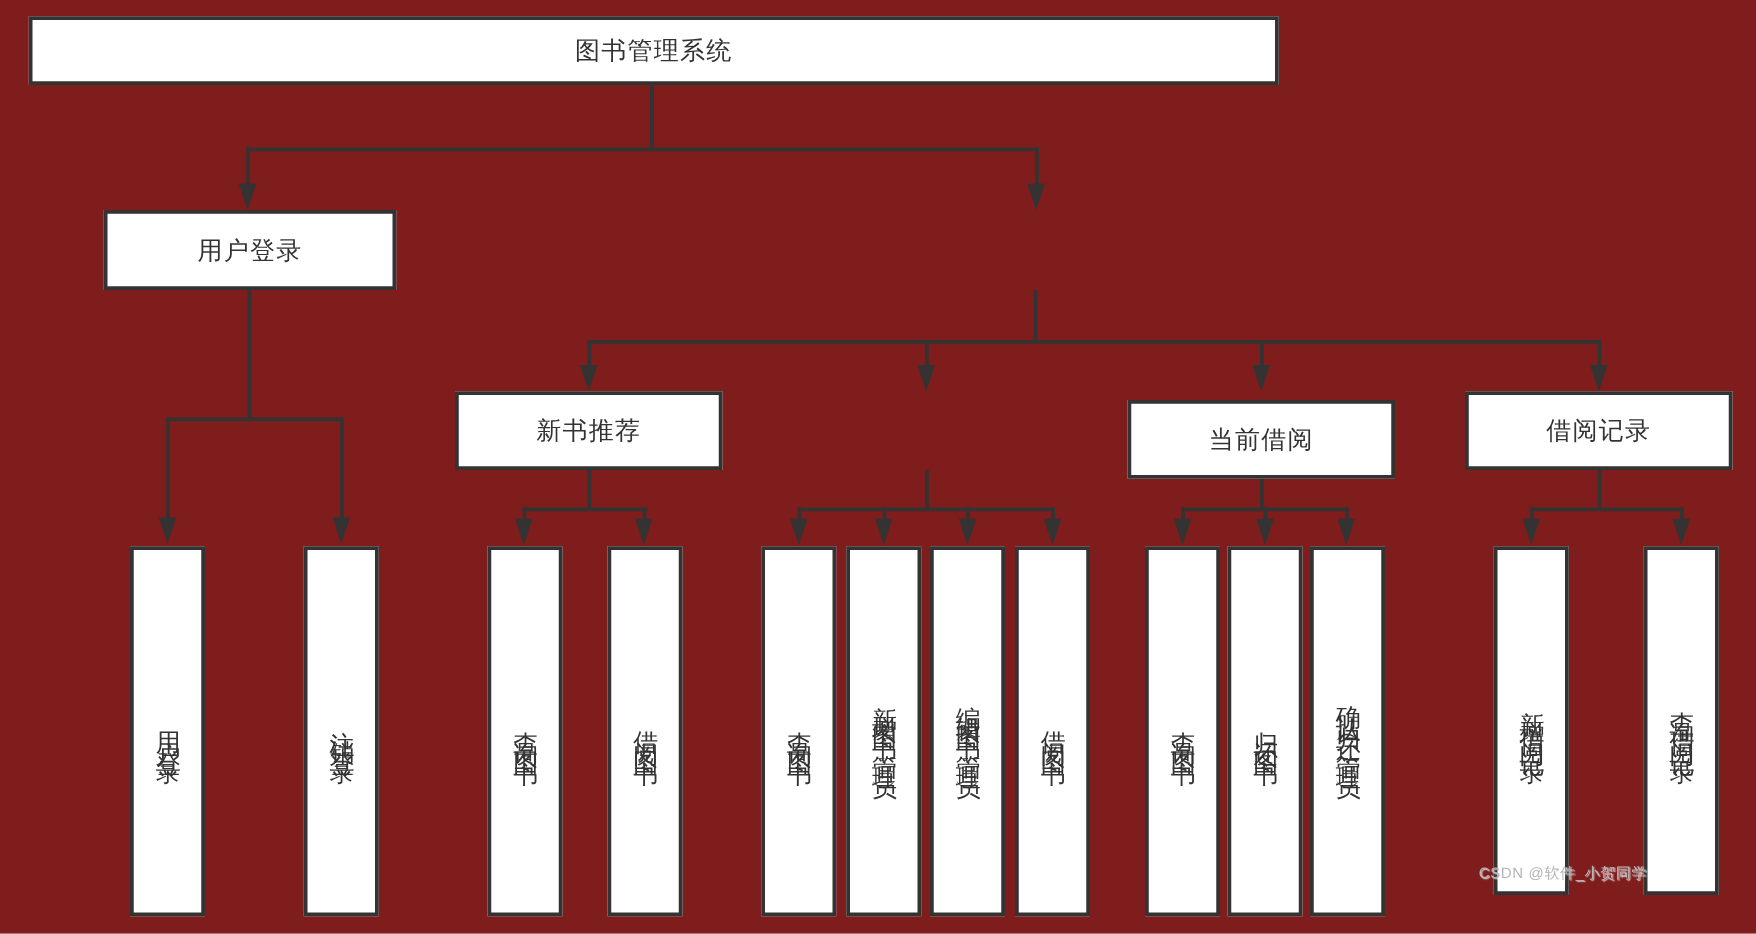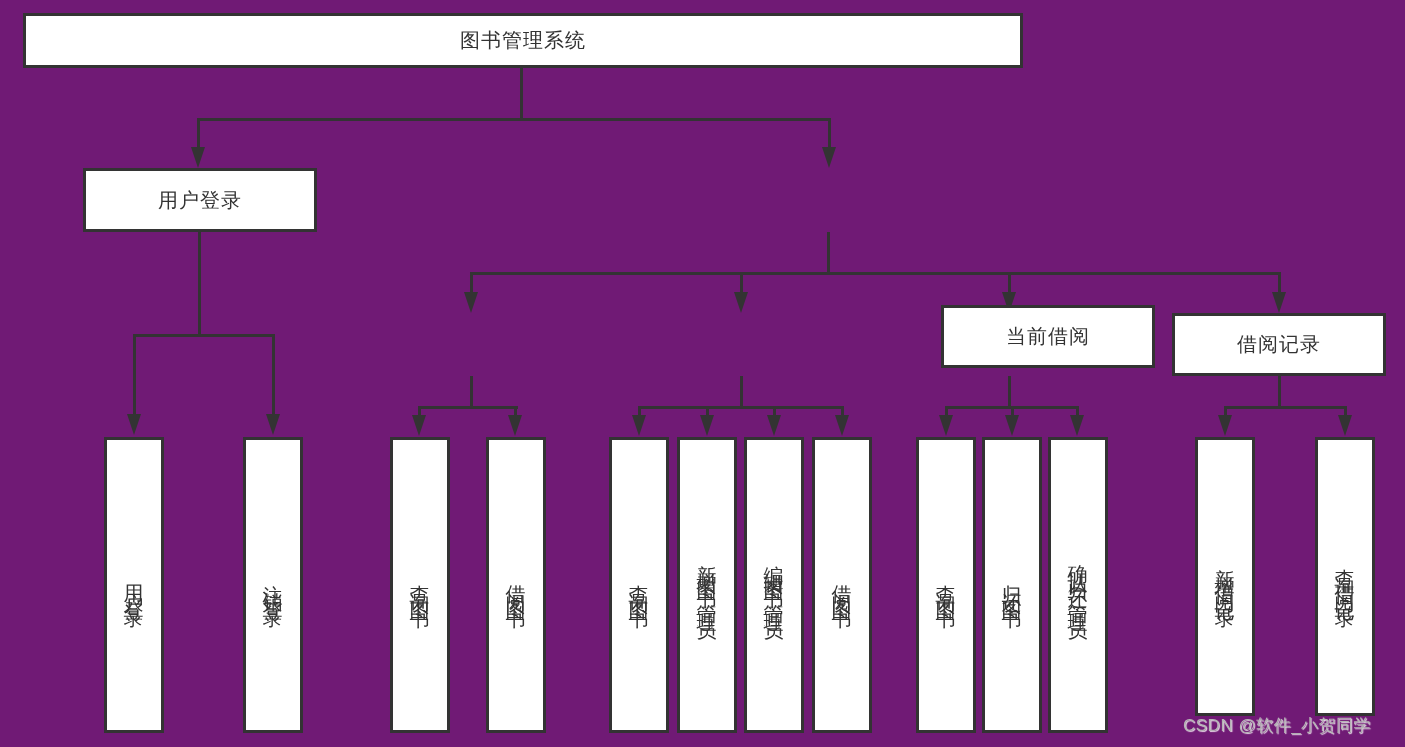--- a/index.html
+++ b/index.html
@@ -1,17 +1,17 @@
 <!DOCTYPE html>
 <html><head>
 <meta charset="utf-8">
 <style>
   html,body{margin:0;padding:0;background:#ffffff;}
   .canvas{
-    position:relative;width:1405px;height:747px;background:#701a75;
+    position:relative;width:1405px;height:747px;background:#7f1d1d;
     font-family:"Liberation Sans","DejaVu Sans",sans-serif;overflow:hidden;
   }
   .hbox{
     position:absolute;box-sizing:border-box;background:#ffffff;
     border:3px solid #333333;display:flex;align-items:center;justify-content:center;
     font-size:20px;color:#333333;letter-spacing:1px;z-index:2;
   }
   .vbox{
     position:absolute;box-sizing:border-box;background:#ffffff;
     border:3px solid #333333;display:flex;align-items:center;justify-content:center;
@@ -22,22 +22,22 @@
     font-size:20px;color:#333333;letter-spacing:8px;line-height:1;
   }
   .vl{position:absolute;width:3px;background:#333333;z-index:1;}
   .hl{position:absolute;height:3px;background:#333333;z-index:1;}
   .ah{
     position:absolute;width:0;height:0;z-index:1;
     border-left:7px solid transparent;border-right:7px solid transparent;
     border-top:21px solid #333333;
   }
   .watermark{
-    position:absolute;left:1183px;top:714px;z-index:5;
-    font-size:17px;color:#b5b5b5;letter-spacing:0.5px;
+    position:absolute;left:1183px;top:690px;z-index:5;
+    font-size:12px;color:#b5b5b5;letter-spacing:0.5px;
     text-shadow:1px 1px 1px rgba(255,255,255,0.85);
   }
 </style>
 </head>
 <body>
 
 <div class="canvas">
 
   <div class="hbox" style="left:23px;top:13px;width:1000px;height:55px;">图书管理系统</div>
 
@@ -68,21 +68,22 @@
   <div class="hl" style="left:470px;top:272px;width:811px;"></div>
   <div class="vl" style="left:470px;top:272px;height:22px;"></div>
   <div class="ah" style="left:464px;top:292px;"></div>
   <div class="vl" style="left:740px;top:272px;height:22px;"></div>
   <div class="ah" style="left:734px;top:292px;"></div>
   <div class="vl" style="left:1008px;top:272px;height:22px;"></div>
   <div class="ah" style="left:1002px;top:292px;"></div>
   <div class="vl" style="left:1278px;top:272px;height:22px;"></div>
   <div class="ah" style="left:1272px;top:292px;"></div>
 
-  <div class="hbox" style="left:902px;top:305px;width:214px;height:63px;margin-left:39px;">当前借阅</div>
+  <div class="hbox" style="left:364px;top:313px;width:214px;height:63px;">新书推荐</div>
+  <div class="hbox" style="left:902px;top:320px;width:214px;height:63px;">当前借阅</div>
   <div class="hbox" style="left:1172px;top:313px;width:214px;height:63px;">借阅记录</div>
 
   <div class="vl" style="left:470px;top:376px;height:31px;"></div>
   <div class="hl" style="left:418px;top:406px;width:100px;"></div>
   <div class="vl" style="left:418px;top:406px;height:10px;"></div>
   <div class="ah" style="left:412px;top:415px;"></div>
   <div class="vl" style="left:514px;top:406px;height:10px;"></div>
   <div class="ah" style="left:508px;top:415px;"></div>
   <div class="vbox" style="left:390px;top:437px;width:60px;height:296px;">
     <span>查询图书</span>

